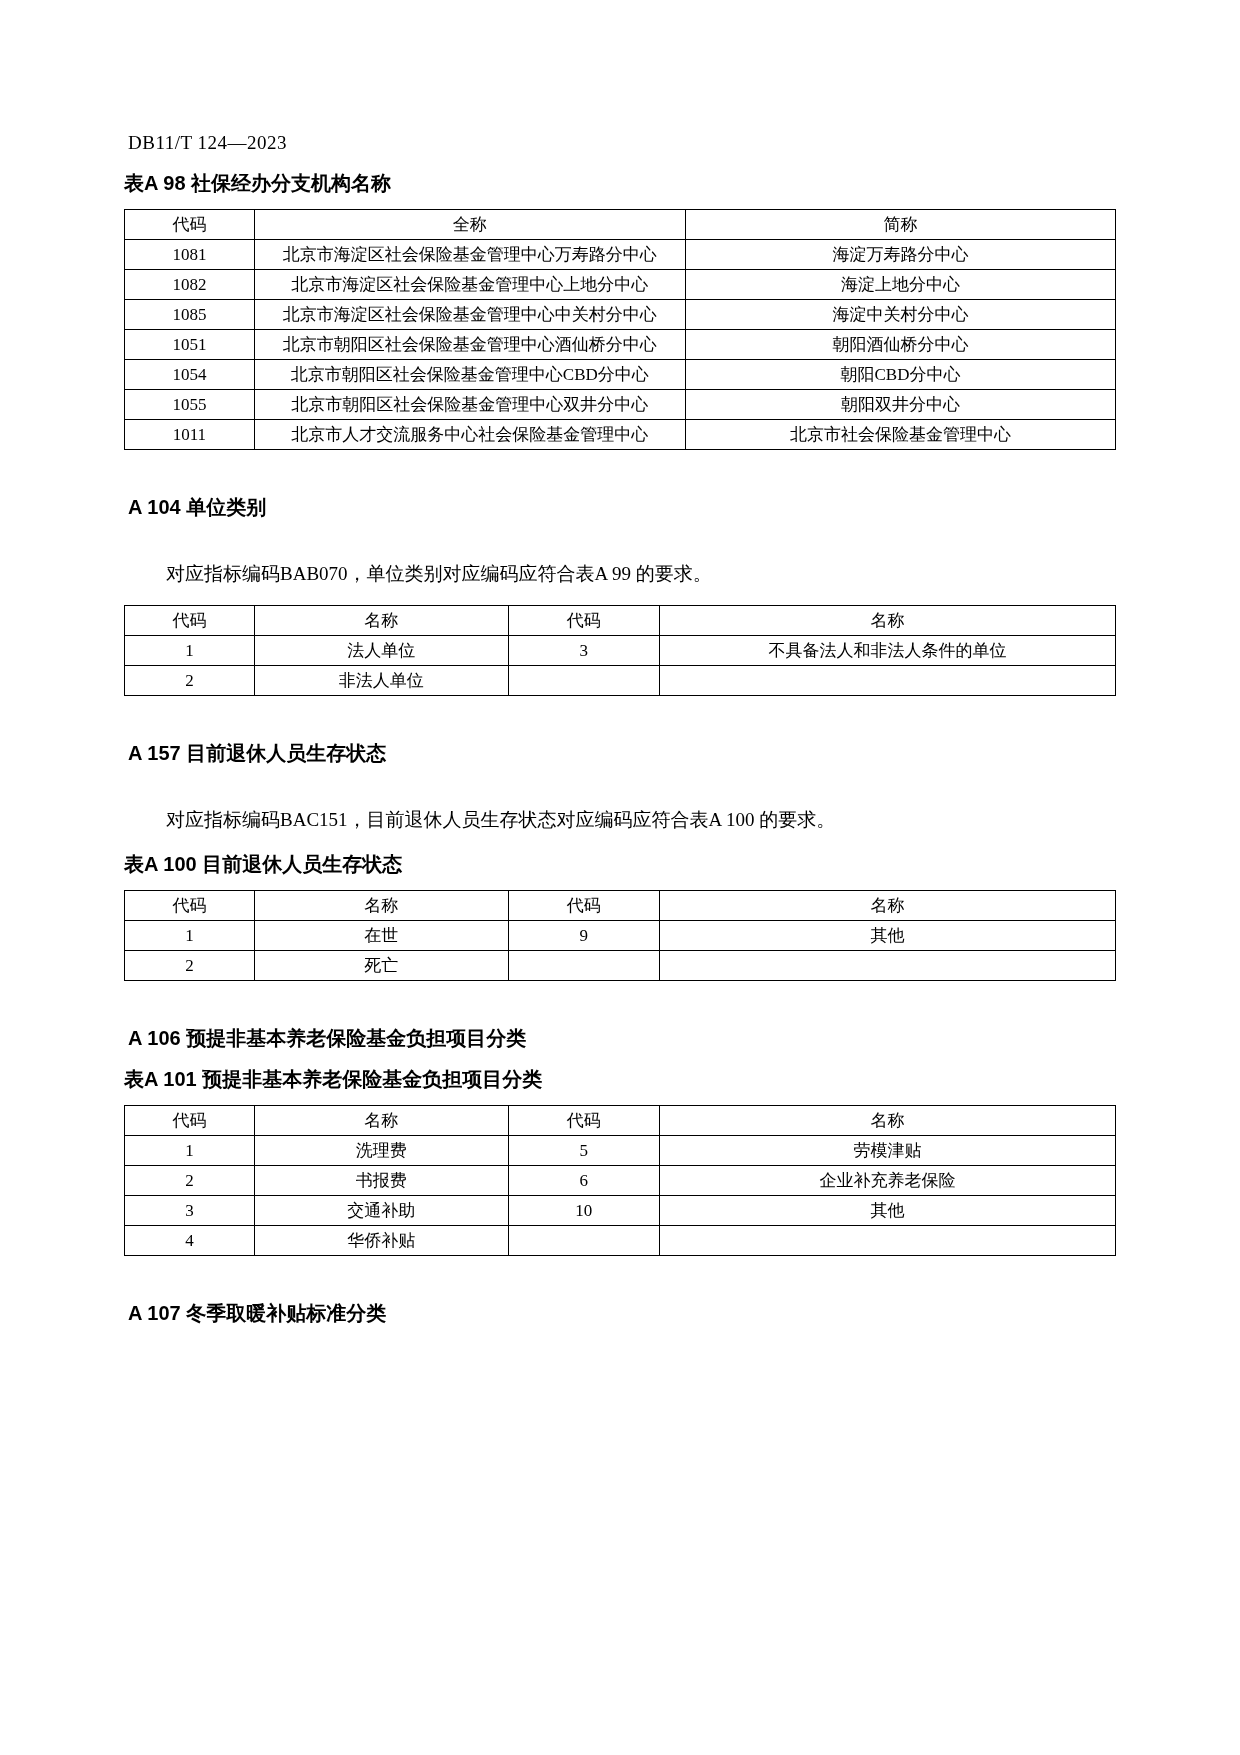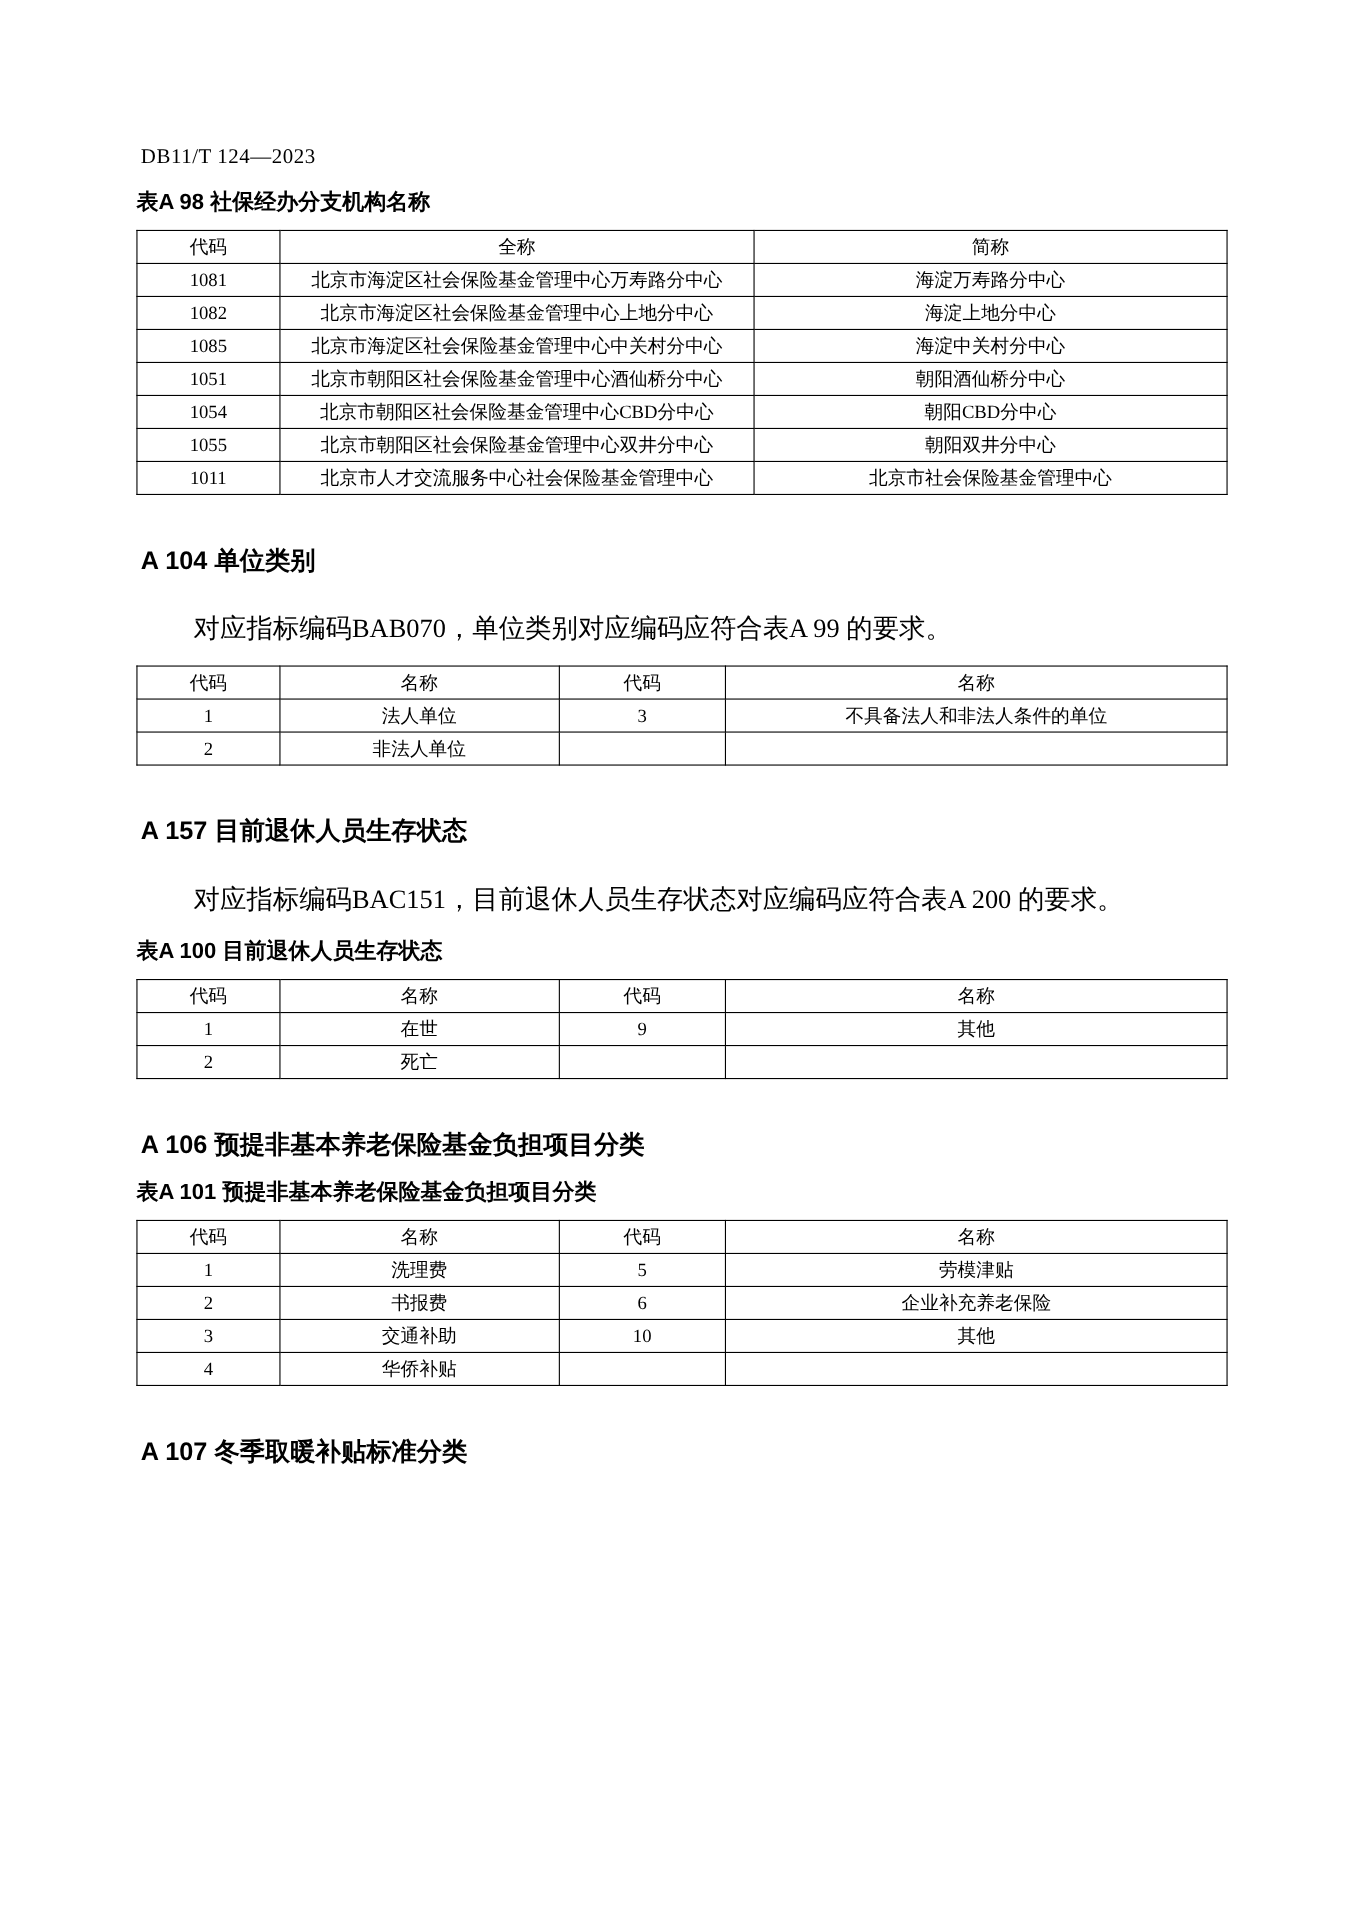--- a/index.html
+++ b/index.html
@@ -45,27 +45,27 @@
   .c98-2 { width: 43.5%; }
   .c98-3 { width: 43.4%; }
   
   .c4-1 { width: 13.1%; }
   .c4-2 { width: 25.6%; }
   .c4-3 { width: 15.3%; }
   .c4-4 { width: 46.0%; }
   .section-heading {
     font-family: "Liberation Sans", sans-serif;
     font-weight: bold;
-    font-size: 23px;
+    font-size: 20px;
     margin: 44px 0 0 4px;
   }
   .body-paragraph {
-    font-size: 24px;
+    font-size: 19px;
     text-indent: 2em;
-    margin: 30px 0 18px 4px;
+    margin: 40px 0 18px 4px;
   }
   .page-number {
     position: absolute;
     left: 114px;
     top: 1458px;
     font-size: 18px;
     font-family: "Liberation Serif", serif;
   }
 </style>
 </head>
@@ -156,21 +156,21 @@
       <tr>
         <td>2</td>
         <td>非法人单位</td>
         <td></td>
         <td></td>
       </tr>
     </tbody>
   </table>
 
   <div class="section-heading">A 157  目前退休人员生存状态</div>
-  <div class="body-paragraph">对应指标编码BAC151，目前退休人员生存状态对应编码应符合表A 200  的要求。</div>
+  <div class="body-paragraph">对应指标编码BAC151，目前退休人员生存状态对应编码应符合表A 100  的要求。</div>
 
   <div class="tbl-title">表A 100  目前退休人员生存状态</div>
   <table class="tbl">
     <colgroup>
         <col class="c4-1">
         <col class="c4-2">
         <col class="c4-3">
         <col class="c4-4">
       </colgroup>
     <thead>

